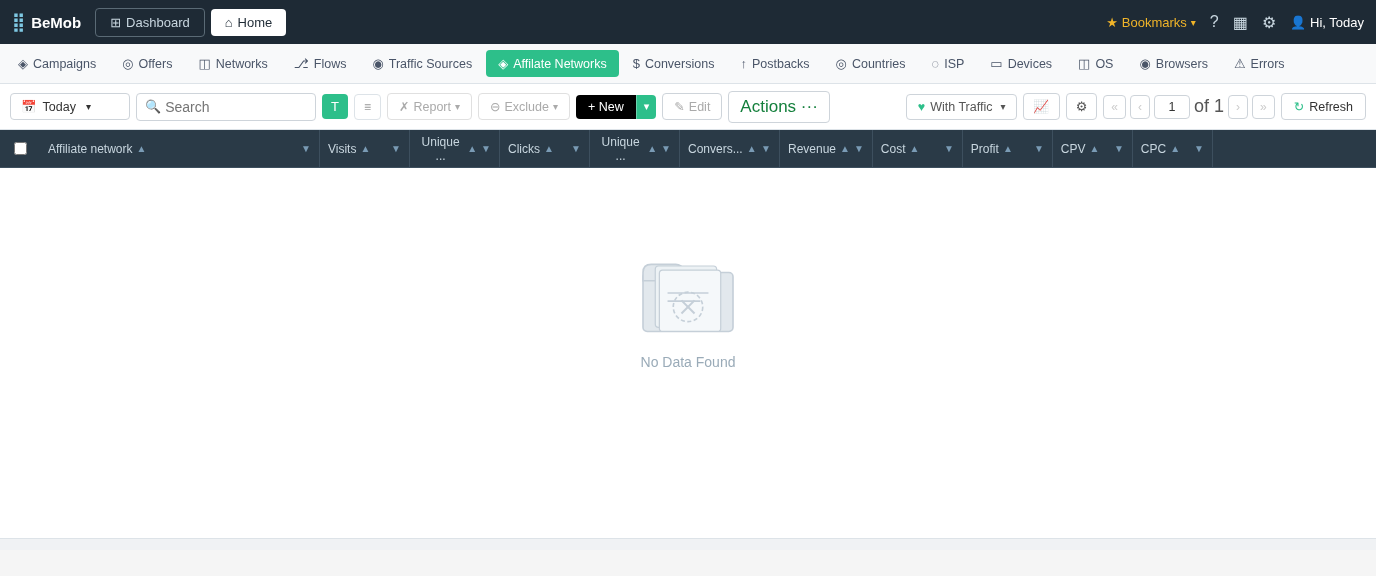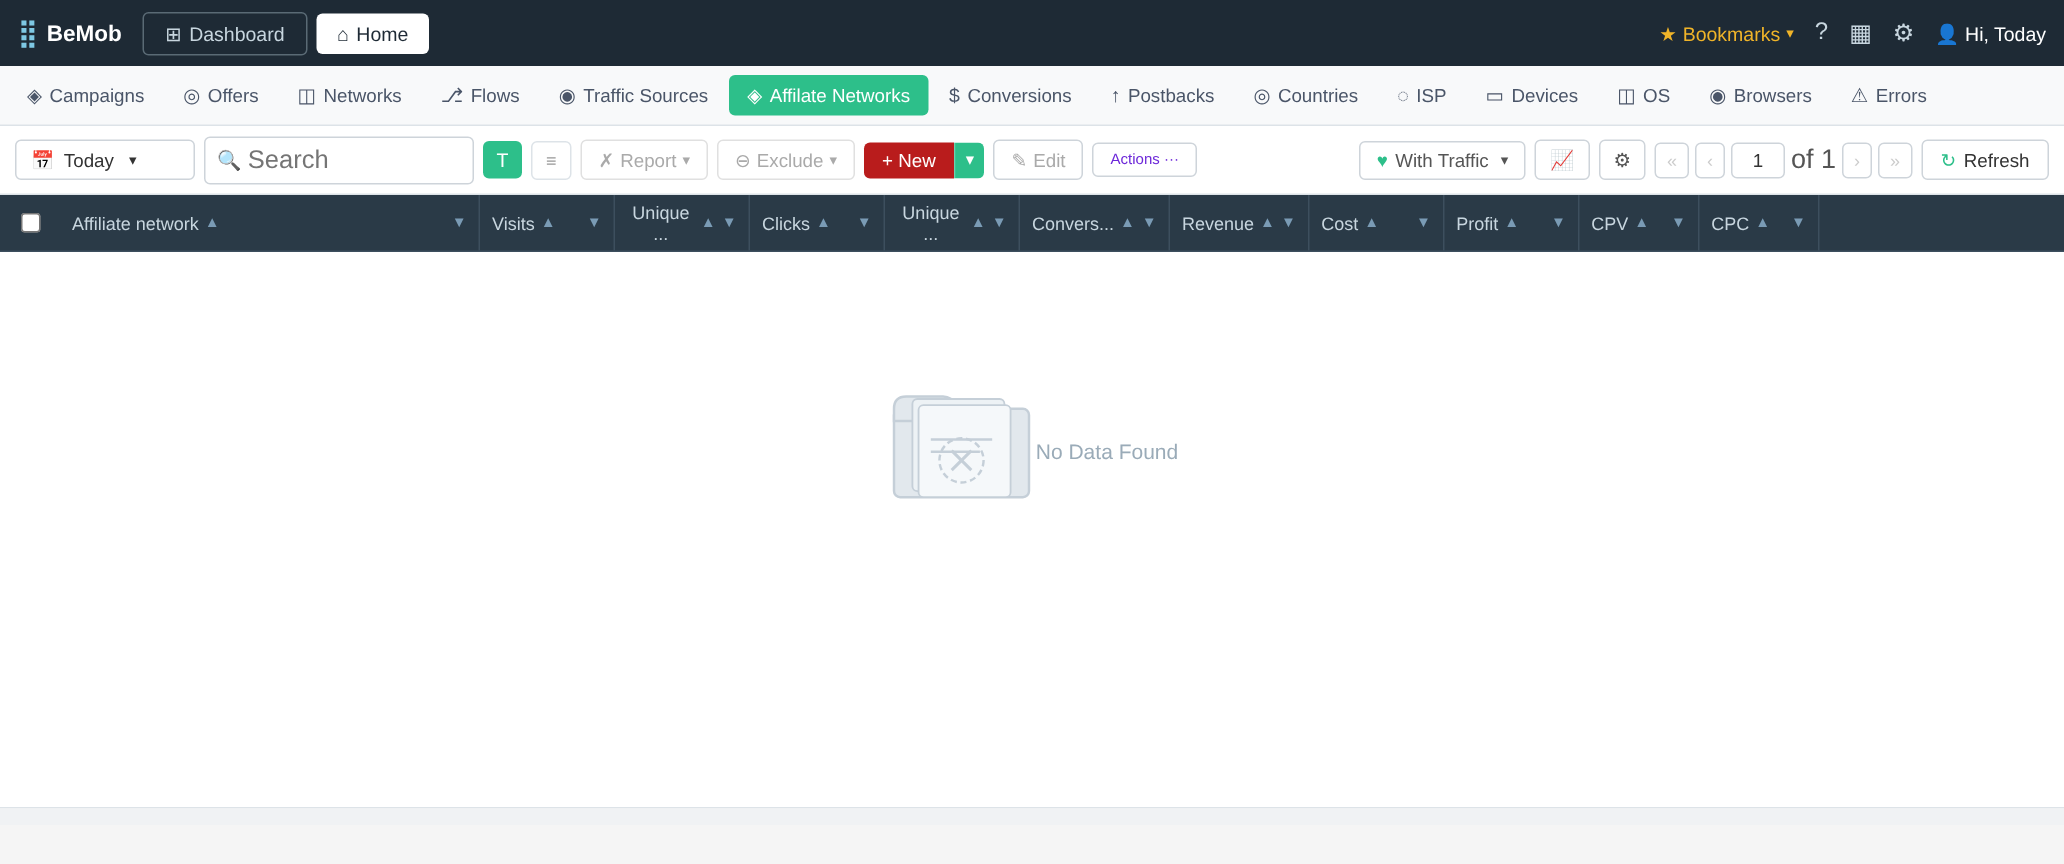--- a/index.html
+++ b/index.html
@@ -73,21 +73,21 @@
       border: 1px solid #ced4da; border-radius: 4px;
       padding: 5px 10px; font-size: 12.5px; color: #333;
       cursor: pointer; background: white; min-width: 120px;
     }
     .search-box {
       display: flex; align-items: center;
       border: 1px solid #ced4da; border-radius: 4px;
       padding: 5px 8px; background: white; min-width: 180px;
     }
     .search-box input {
-      border: none; outline: none; font-size: 17px; color: #666;
+      border: none; outline: none; font-size: 14px; color: #666;
       background: transparent; width: 120px;
     }
     .search-icon { color: #999; margin-right: 4px; }
     .btn-filter {
       background: #2dbf8a; color: white; border: none;
       padding: 5px 9px; border-radius: 4px; cursor: pointer; font-size: 13px;
     }
     .btn-filter-outline {
       background: transparent; color: #999; border: 1px solid #dde3e8;
       padding: 5px 9px; border-radius: 4px; cursor: pointer; font-size: 12px;
@@ -95,38 +95,38 @@
     .btn-report {
       display: flex; align-items: center; gap: 4px;
       border: 1px solid #ced4da; border-radius: 4px;
       padding: 5px 11px; font-size: 12.5px; color: #555;
       cursor: pointer; background: white;
     }
     .btn-report.disabled { color: #aaa; border-color: #e0e0e0; }
     .btn-report.exclude { color: #aaa; border-color: #e0e0e0; }
     .btn-new {
       display: flex; align-items: center; gap: 4px;
-      background: #b91c1c; color: white; border: none;
+      background: #000000; color: white; border: none;
       padding: 5px 12px; border-radius: 4px; font-size: 12.5px; cursor: pointer;
     }
     .btn-split {
       background: #2dbf8a; color: white; border: none;
       padding: 5px 7px; border-radius: 0 4px 4px 0; cursor: pointer;
       border-left: 1px solid rgba(255,255,255,0.3); font-size: 11px;
     }
     .btn-edit {
       display: flex; align-items: center; gap: 4px;
       border: 1px solid #ced4da; border-radius: 4px;
       padding: 5px 11px; font-size: 12.5px; color: #aaa;
       cursor: pointer; background: white;
     }
     .btn-actions {
       display: flex; align-items: center; gap: 4px;
       border: 1px solid #ced4da; border-radius: 4px;
-      padding: 5px 11px; font-size: 10px; color: #6d28d9;
+      padding: 5px 11px; font-size: 17px; color: #15803d;
       cursor: pointer; background: white;
     }
     .toolbar-spacer { flex: 1; }
     .btn-traffic {
       display: flex; align-items: center; gap: 5px;
       border: 1px solid #ced4da; border-radius: 4px;
       padding: 5px 11px; font-size: 12.5px; color: #555;
       cursor: pointer; background: white;
     }
     .btn-traffic .heart { color: #2dbf8a; }
@@ -187,21 +187,21 @@
     .th-revenue { flex: 0 0 90px; }
     .th-cost { flex: 0 0 90px; }
     .th-profit { flex: 0 0 90px; }
     .th-cpv { flex: 0 0 80px; }
     .th-cpc { flex: 0 0 80px; }
     .th-sort { font-size: 10px; color: #7a9bb5; }
     .th-filter { font-size: 10px; color: #7a9bb5; margin-left: auto; }
 
     
     .empty-state {
-      display: flex; flex-direction: row;
+      display: flex; flex-direction: column;
       align-items: center; justify-content: center;
       padding: 80px 20px;
     }
     .empty-folder {
       width: 100px; height: 90px;
       margin-bottom: 16px;
     }
     .empty-text {
       color: #9aabb8; font-size: 14px;
     }

